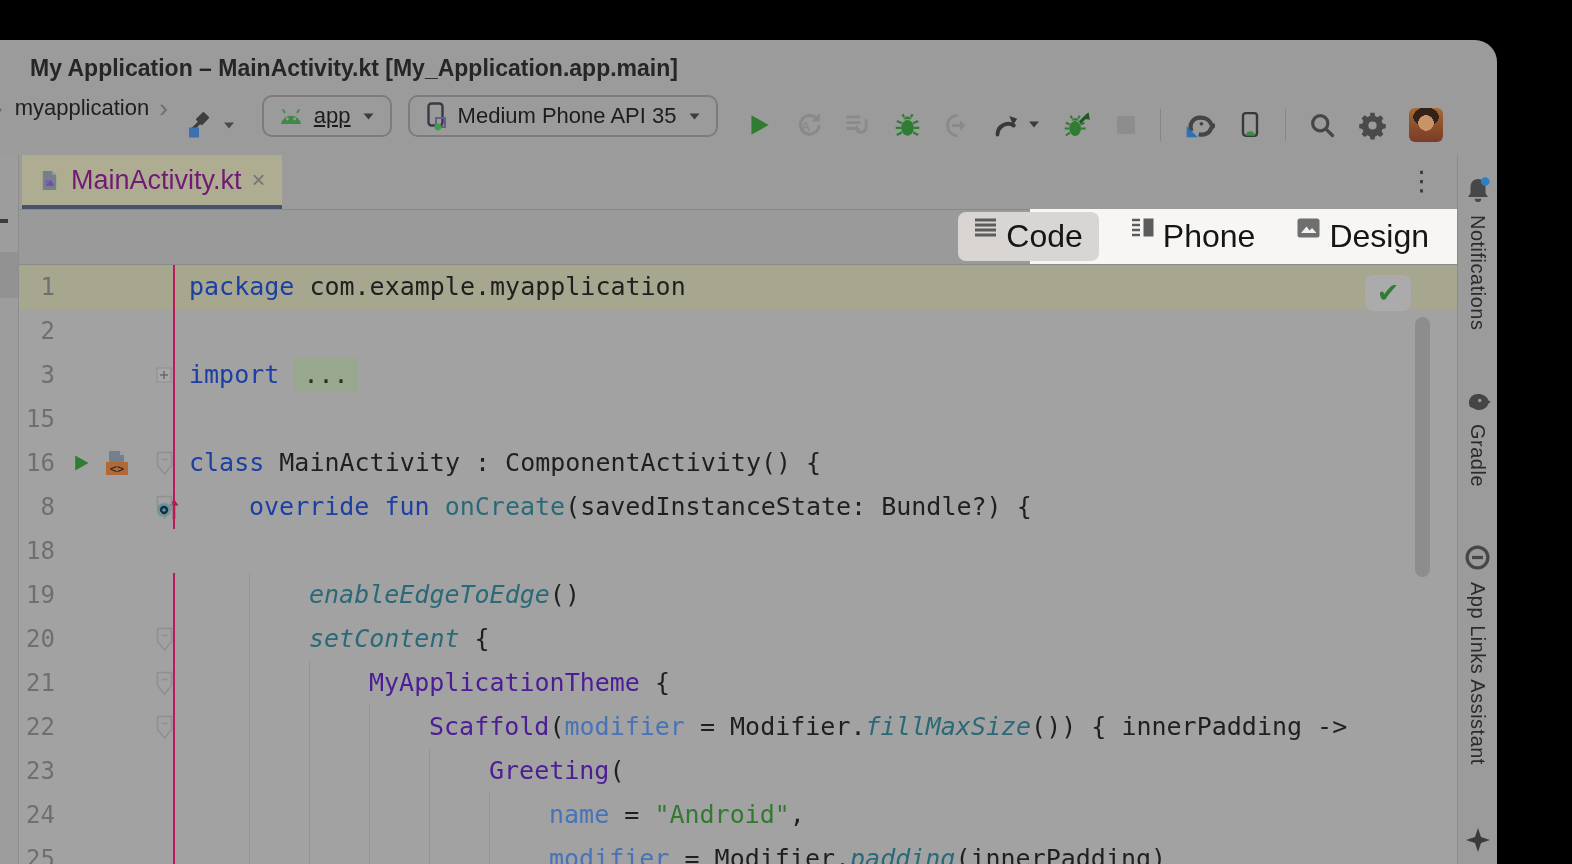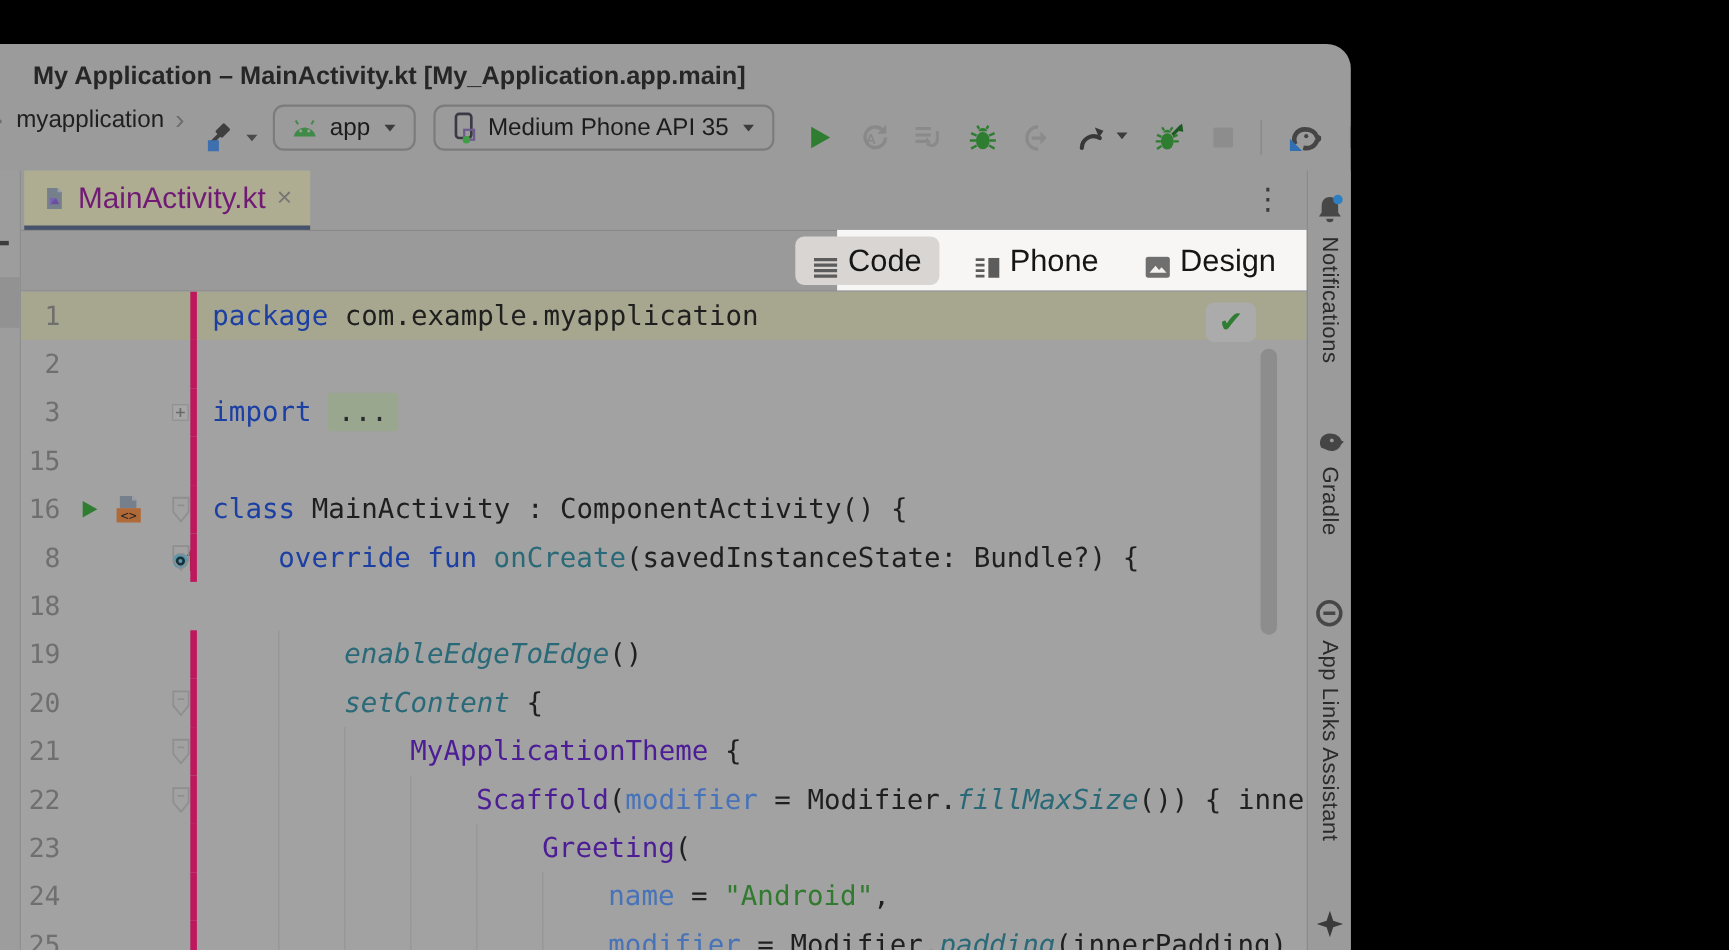--- a/index.html
+++ b/index.html
@@ -1,38 +1,38 @@
 <!DOCTYPE html>
 <html><head>
 <meta charset="utf-8">
 <style>
   * { margin:0; padding:0; box-sizing:border-box; }
   html,body { width:1572px; height:864px; background:#000; overflow:hidden;
               font-family:"Liberation Sans", sans-serif; }
   .screen { position:relative; width:1572px; height:864px; background:#000; }
 
-  .window { position:absolute; left:0; top:40px; width:1228px; height:824px;
+  .window { position:absolute; left:0; top:40px; width:1497px; height:824px;
             background:#9b9b9b; border-top-right-radius:22px; overflow:hidden; }
 
   
   .titlebar { position:absolute; left:0; top:0; right:0; height:55px; }
   .titlebar span { display:block; padding-left:30px; font-size:23px; font-weight:bold;
                    color:#262626; line-height:57px; white-space:nowrap; }
 
   
   .toolbar { position:absolute; left:0; top:55px; right:0; height:60px;
              display:flex; white-space:nowrap; }
   .crumb-chev { color:#6e6e6e; font-size:26px; line-height:26px; }
   .crumb-chev.first { margin-left:-6px; }
   .breadcrumb { font-size:22px; color:#1f1f1f; margin:0 10px 0 12px; }
   .build-wrap { display:flex; align-items:center; gap:8px; margin-left:16px; }
   .dd { display:flex; align-items:center; gap:10px; height:42px;
         border:2px solid #7c7c7c; border-radius:10px; background:transparent;
         padding:0 14px; font-size:22px; color:#1c1c1c; font-family:inherit; }
-  .dd.module { margin-left:12px; }
+  .dd.module { margin-left:26px;text-decoration:underline; }
   .dd.device { margin-left:16px; }
   .tb-icons { display:flex; align-items:center; gap:22px; margin-left:28px; }
   .tbi { display:inline-flex; align-items:center; }
   .tb-sep { width:1px; height:32px; background:#868686; }
   .avatar { width:34px; height:34px; border-radius:6px;
     background:
       radial-gradient(circle at 50% 44%, #c99268 0 30%, rgba(0,0,0,0) 31%),
       radial-gradient(ellipse 62% 46% at 50% 26%, #34221a 0 60%, rgba(0,0,0,0) 61%),
       linear-gradient(180deg,#a96a33 0%,#8a4e2a 55%,#7c3b2a 100%); }
 
@@ -45,22 +45,22 @@
   .tab-close { font-size:24px; color:#767676; line-height:20px; }
   .kebab { position:absolute; right:22px; top:0; height:51px; display:flex; align-items:center;
            font-size:27px; color:#3a3a3a; letter-spacing:0; }
 
   
   .editor-topstrip { position:absolute; left:19px; top:170px; right:40px; height:55px;
                      background:#9a9a9a; border-bottom:1px solid #8b8b8b; }
   .spotlight { position:absolute; right:0; top:-1px; bottom:0; width:427px; background:#f7f6f4;
                display:flex; align-items:center; justify-content:flex-end;
                gap:22px; padding-right:18px; }
-  .vs-btn { display:flex; align-items:flex-end; gap:9px; border:none; background:transparent;
-            font-family:inherit; font-size:28px; color:#151515; padding:6px 10px; border-radius:8px; }
+  .vs-btn { display:flex; align-items:flex-start; gap:9px; border:none; background:transparent;
+            font-family:inherit; font-size:32px; color:#151515; padding:6px 10px; border-radius:8px; }
   .vs-btn.sel { background:#d8d5d2; padding:6px 16px; }
 
   
   .left-stripe { position:absolute; left:0; top:115px; bottom:0; width:19px;
                  background:#9d9d9d; border-right:1px solid #8d8d8d; }
   .ls-dash { position:absolute; left:-2px; top:64px; width:10px; height:4px; background:#3c3c3c; }
   .ls-block { position:absolute; left:0; top:97px; width:18px; height:46px; background:#929292; }
 
   .right-stripe { position:absolute; right:0; top:115px; bottom:0; width:40px;
                   background:#9b9b9b; border-left:1px solid #8a8a8a; }
@@ -71,21 +71,21 @@
 
   
   .editor { position:absolute; left:19px; top:225px; right:40px; bottom:0;
             background:#a2a2a2; overflow:hidden; }
   .line { display:flex; height:44px; }
   .line.caret { background:#a7a68e; }
   .g-num { width:36px; flex:none; text-align:right; color:#6f6f6f;
            font:24px/44px "DejaVu Sans Mono", monospace; }
   .g-icons { width:100px; flex:none; display:flex; align-items:center; padding-left:16px; gap:8px; }
   .g-fold { width:18px; flex:none; display:flex; align-items:center; justify-content:center; }
-  .codecell { flex:1; border-left:6px solid #be185d; padding-left:14px;
+  .codecell { flex:1; border-left:2px solid #be185d; padding-left:14px;
               font:25px/44px "DejaVu Sans Mono", monospace; color:#1f1f1f; white-space:pre; }
   .ind { display:inline-block; width:60px; height:44px; vertical-align:top; }
   .ind.g { border-left:1px solid #949494; }
   .tk-kw  { color:#1c3fa3; }
   .tk-fn  { color:#2a6a78; }
   .tk-fni { color:#2a6a78; font-style:italic; }
   .tk-comp{ color:#4c1d95; }
   .tk-str { color:#317a2f; }
   .tk-prm { color:#4873b8; }
   .tk-pln { color:#1f1f1f; }

